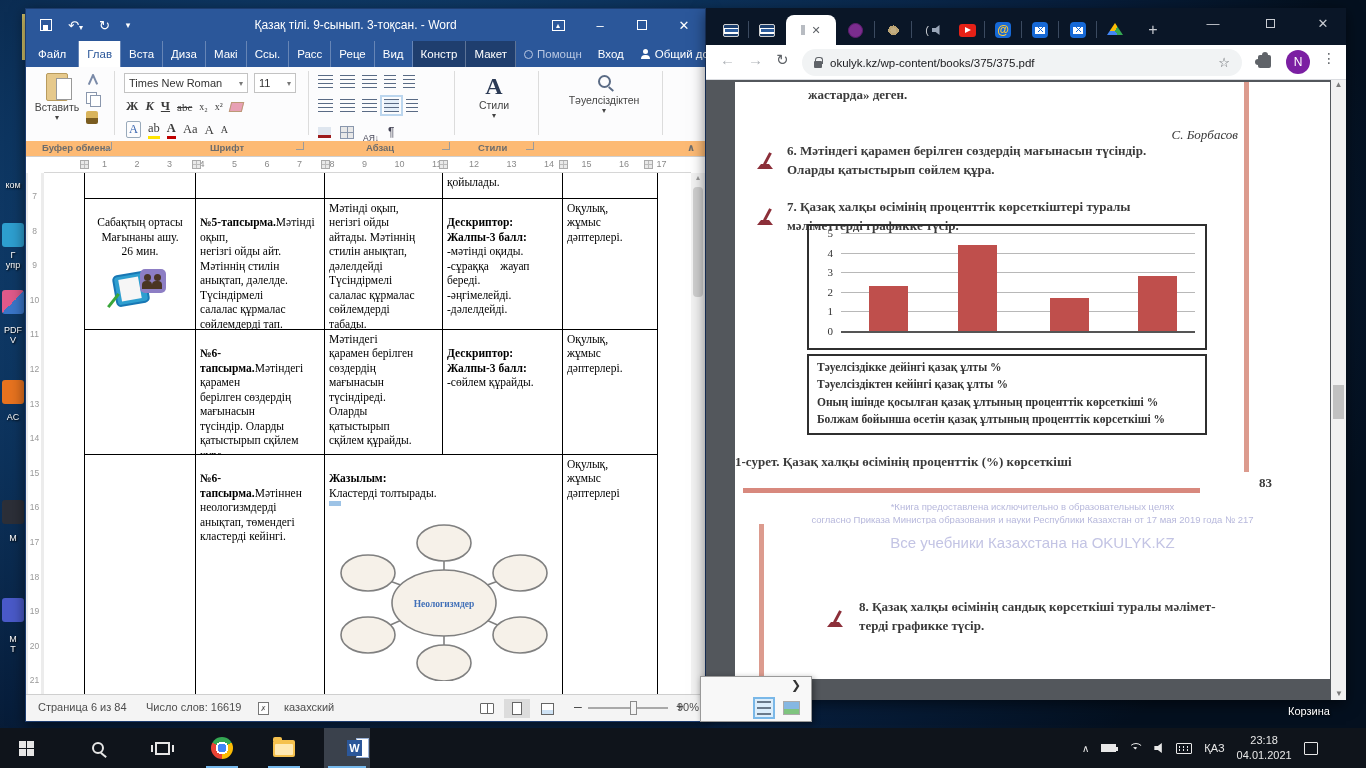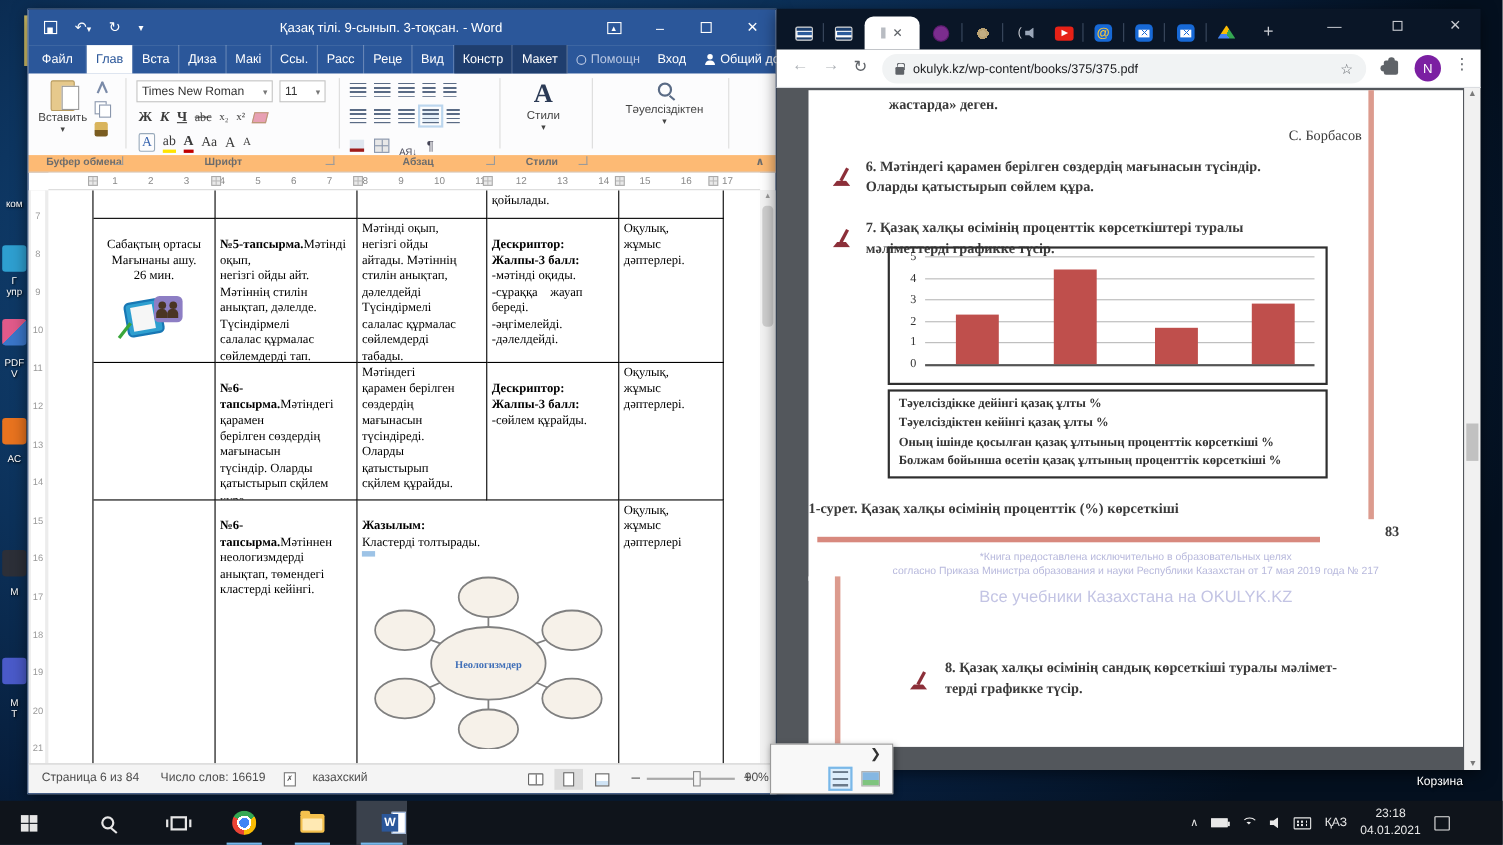--- a/index.html
+++ b/index.html
@@ -393,21 +393,21 @@
         <span class="mag"></span>
         <span style="margin-top:6px;">Тәуелсіздіктен</span>
           <span style="font-size:8px;">▾</span>
       </div>
       <div class="gsep" style="left:636px;"></div>
     </div>
 
     <div class="w-glabels">
       <span style="left:16px;">Буфер обмена</span>
       <span class="launcher" style="left:78px;"></span>
-      <span style="left:160px;text-align:center;">Шрифт</span>
+      <span style="left:184px;text-align:center;">Шрифт</span>
       <span class="launcher" style="left:270px;"></span>
       <span style="left:340px;">Абзац</span>
       <span class="launcher" style="left:416px;"></span>
       <span style="left:452px;">Стили</span>
       <span class="launcher" style="left:500px;"></span>
       <span style="right:10px;font-size:10px;">∧</span>
     </div>
 
     <div class="ruler-h">
       <div class="nums">1 2 3 4 5 6 7 8 9 10 11 12 13 14 15 16 17</div>
@@ -633,21 +633,21 @@
       </div>
       <span class="puzzle"></span>
       <span class="avatarN">N</span>
       <span class="menu3">⋮</span>
     </div>
 
     <div class="pdf">
 
       <div class="pdfpage" style="top:2px;height:446px;">
         <div class="pdftxt" style="left:25px;top:4px;margin-left:48px;">жастарда» деген.</div>
-        <div class="pdftxt" style="right:92px;top:32px;font-weight:500;">С. Борбасов</div>
+        <div class="pdftxt" style="right:92px;top:44px;font-style:italic;font-weight:500;">С. Борбасов</div>
         <span class="pen" style="left:22px;top:70px;"></span>
         <div class="pdftxt" style="left:52px;top:60px;width:480px;">6. Мәтіндегі қарамен берілген сөздердің мағынасын түсіндір.
 Оларды қатыстырып сөйлем құра.</div>
         <span class="pen" style="left:22px;top:126px;"></span>
         <div class="pdftxt" style="left:52px;top:116px;width:480px;">7. Қазақ халқы өсімінің проценттік көрсеткіштері туралы
 мәліметтерді  графикке түсір.</div>
 
         <div class="chartbox">
           <div class="ylabels">
             <span>5</span>

